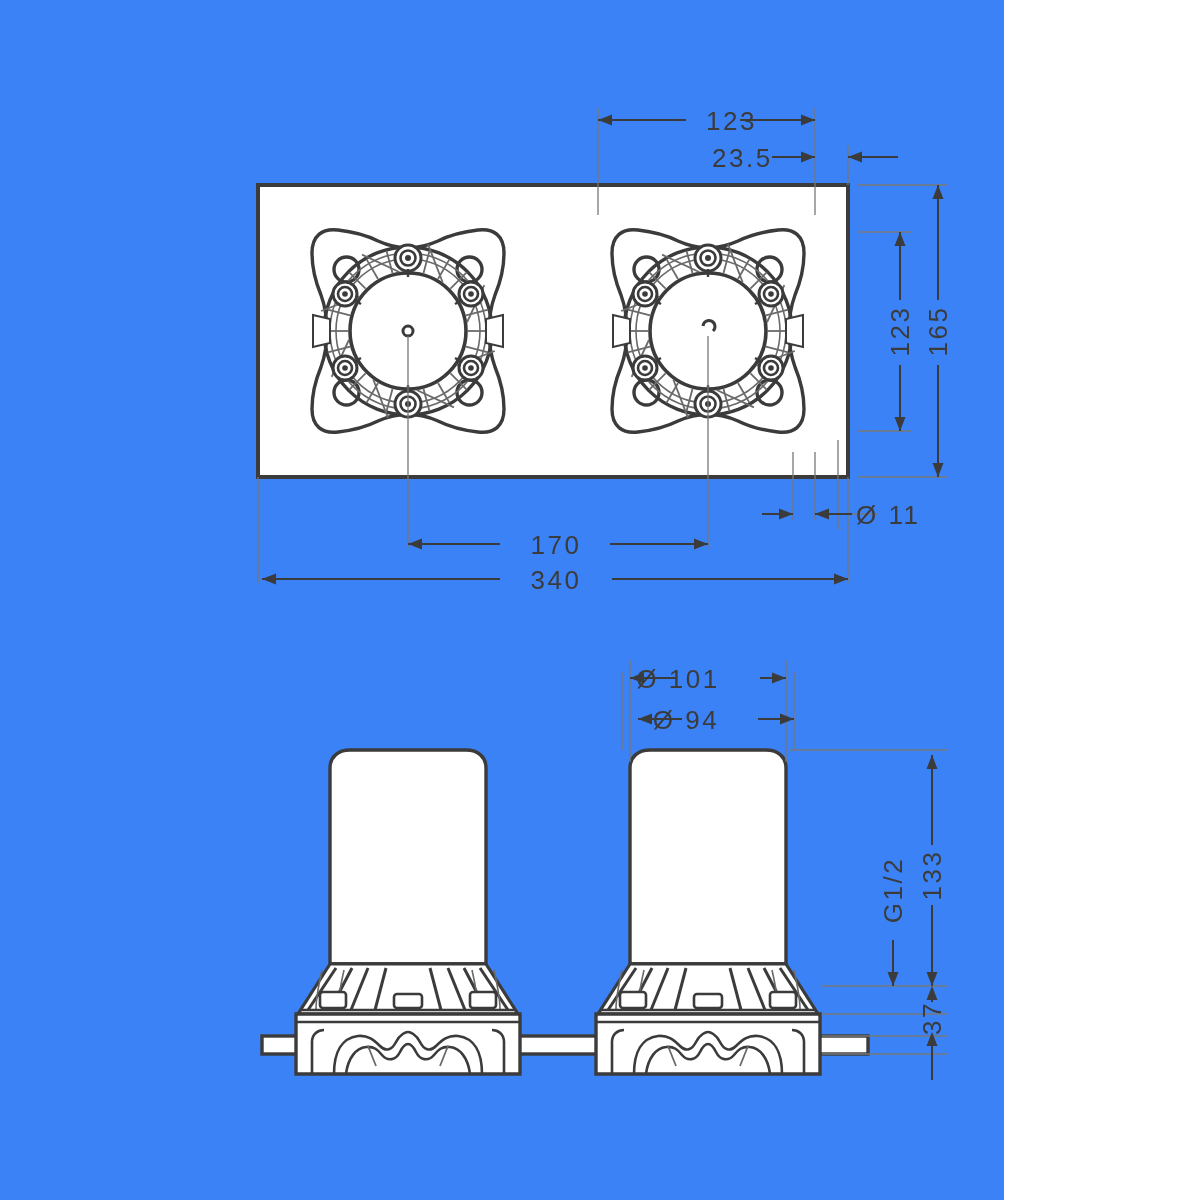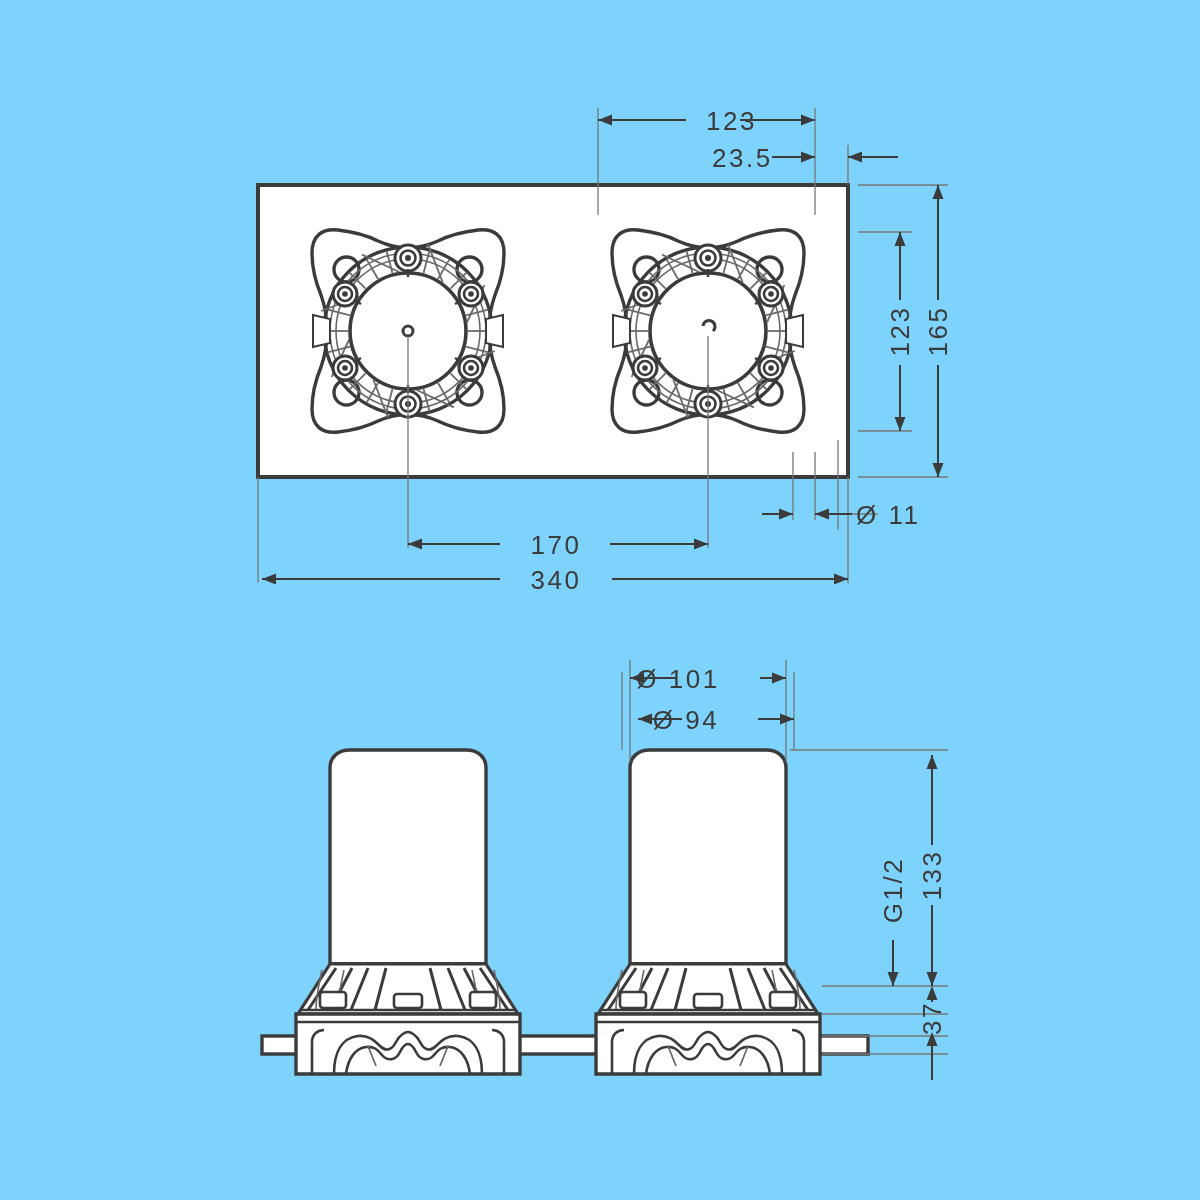--- a/index.html
+++ b/index.html
@@ -1,19 +1,19 @@
 <!DOCTYPE html>
 <html><head>
 <meta charset="utf-8">
 <title>Technical Drawing</title>
 <style>
   html,body{margin:0;padding:0;background:#ffffff;}
   body{width:1200px;height:1200px;overflow:hidden;
        font-family:"Liberation Sans",sans-serif;}
-  #sheet{position:relative;width:1200px;height:1200px;background:#7dd3fc;}
+  #sheet{position:relative;width:1004px;height:1200px;background:#3b82f6;}
   svg{display:block;}
   .dimtxt{font-family:"Liberation Sans",sans-serif;font-size:26px;
           fill:#3b3b3b;letter-spacing:2.5px;}
   .dimtxt-v{font-family:"Liberation Sans",sans-serif;font-size:26px;
           fill:#3b3b3b;letter-spacing:2.5px;}
 </style>
 </head>
 <body>
 
 <div id="sheet">

